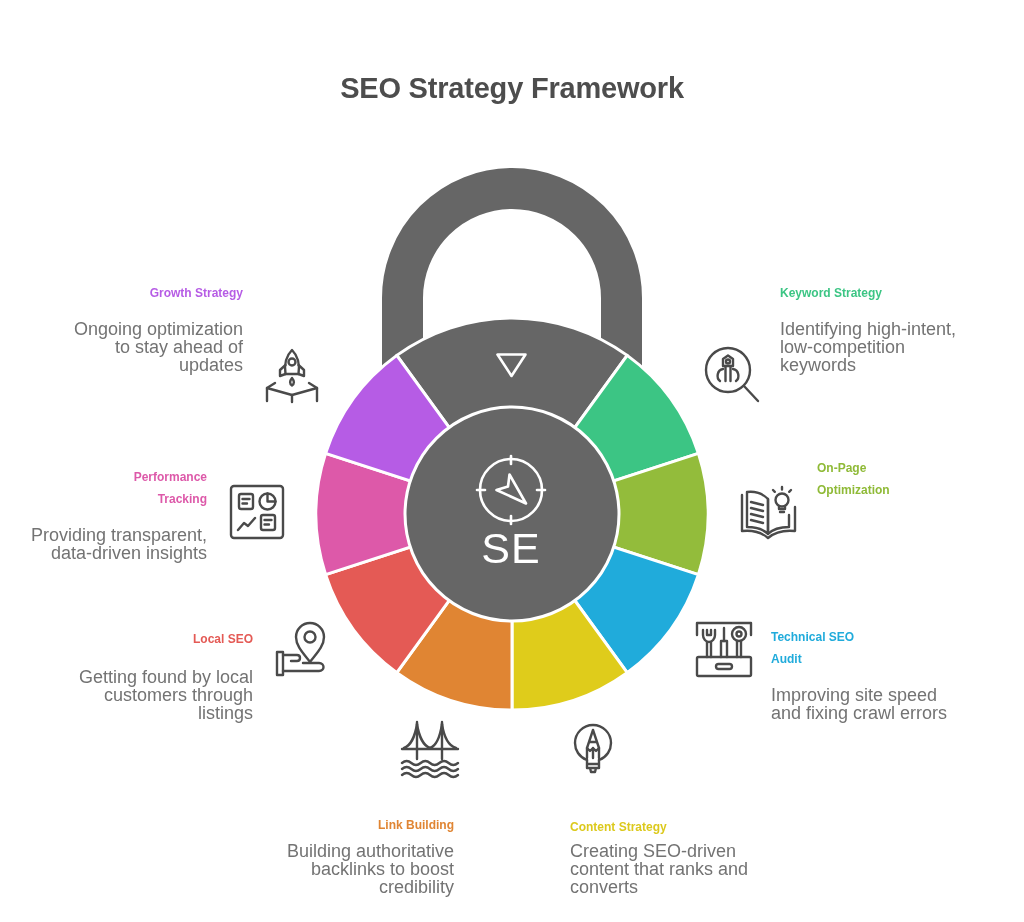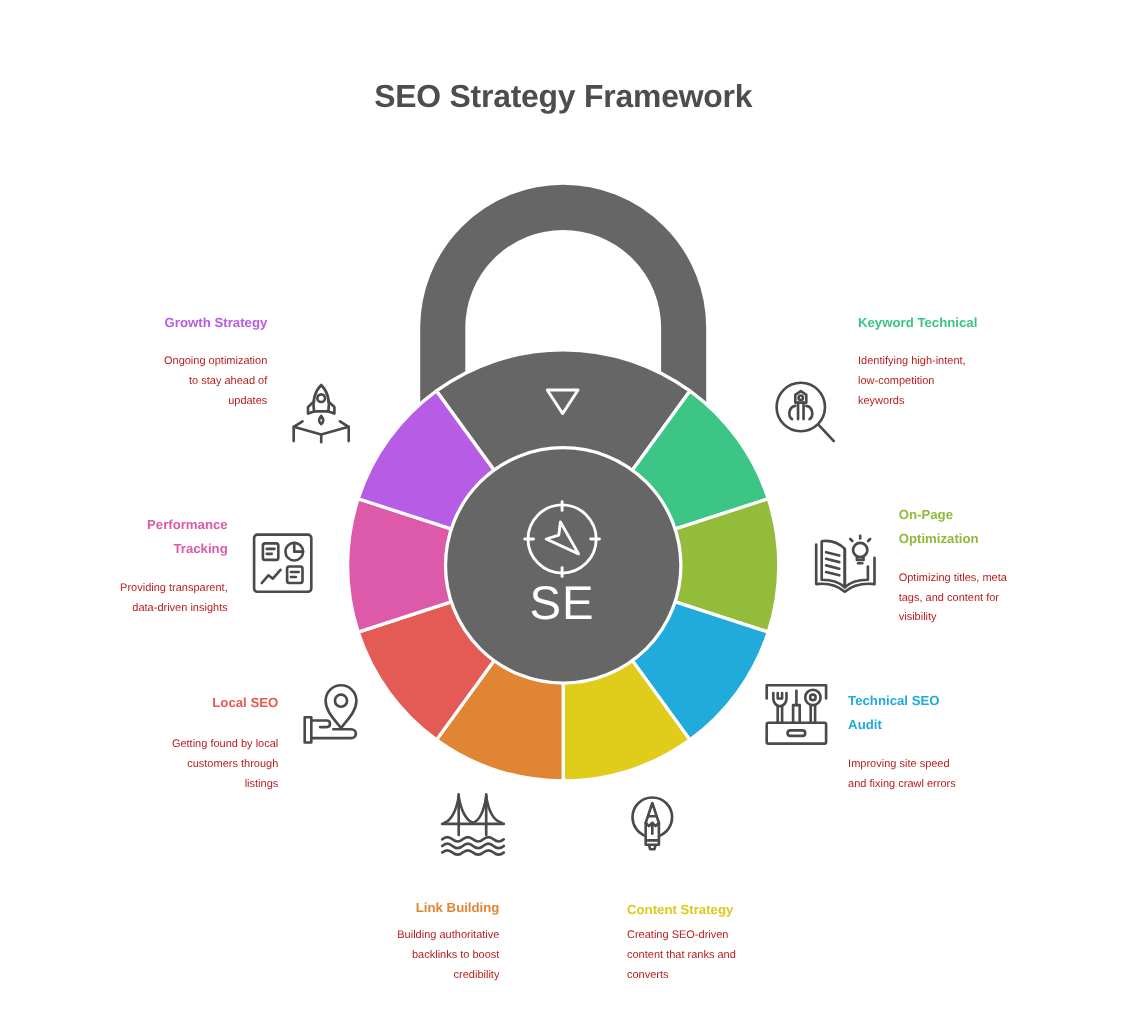--- a/index.html
+++ b/index.html
@@ -24,23 +24,23 @@
   .ttl {
     position: absolute;
     font-size: 12px;
     font-weight: 700;
     line-height: 18px;
     white-space: nowrap;
   }
   .ttl.two { line-height: 21.5px; }
   .desc {
     position: absolute;
-    font-size: 10px;
+    font-size: 18px;
     line-height: 18px;
-    color: #b91c1c;
+    color: #737373;
     white-space: nowrap;
   }
   .right { text-align: right; }
   .left { text-align: left; }
   .c-green  { color: #3cc584; }
   .c-lime   { color: #8fba37; }
   .c-blue   { color: #20abdb; }
   .c-yellow { color: #dcc91c; }
   .c-orange { color: #e08533; margin-top: 12px; }
   .c-red    { color: #e45a55; }
@@ -90,45 +90,40 @@
   <svg class="icon" style="left:702px; top:345px;" width="58" height="58" viewBox="0 0 58 58">
     <circle cx="26" cy="25" r="22"></circle>
     <path d="M42 41 L56 56"></path>
     <path d="M21 14 L26 10.5 L31 14 L31 21 L21 21 Z"></path>
     <circle cx="26" cy="16.5" r="2"></circle>
     <path d="M21 24 C15 25 14 33 18 36"></path>
     <path d="M31 24 C37 25 38 33 34 36"></path>
     <path d="M23.5 21 L23.5 36 M28.5 21 L28.5 36"></path>
   </svg>
   <div class="ttl left c-green" style="left:780px; top:284px;">
-    <div>Keyword Technical</div>
+    <div>Keyword Strategy</div>
   </div>
   <div class="desc left" style="left:780px; top:320px;">
     <div>Identifying high-intent,</div>
     <div>low-competition</div>
     <div>keywords</div>
   </div>
 
   <svg class="icon" style="left:739px; top:485px;" width="58" height="58" viewBox="0 0 58 58">
     <path d="M3 10 L3 46 C12 45 22 47 29 53 C36 47 46 45 56 46 L56 22"></path>
     <path d="M8 7 C16 6 24 9 29 14 L29 49 C24 44 16 42 8 42 Z"></path>
     <path d="M29 14 L29 49 C34 44 42 42 50 42 L50 30"></path>
     <path d="M12 17 L24 20 M12 23 L24 26 M12 29 L24 32 M12 35 L24 38"></path>
     <circle cx="43" cy="15" r="6.5"></circle>
     <path d="M40 21 L40 24 L46 24 L46 21 M41 27 L45 27"></path>
     <path d="M43 2 L43 4.5 M34 5 L35.8 6.8 M52 5 L50.2 6.8"></path>
   </svg>
   <div class="ttl two left c-lime" style="left:817px; top:458px;">
     <div>On-Page</div>
     <div>Optimization</div>
-  </div>
-  <div class="desc left" style="left:817px; top:517px;">
-    <div>Optimizing titles, meta</div>
-    <div>tags, and content for</div>
-    <div>visibility</div>
   </div>
 
   <svg class="icon" style="left:693px; top:619px;" width="60" height="60" viewBox="0 0 60 60">
     <path d="M4 16 L4 4 L58 4 L58 16"></path>
     <rect x="4" y="38" width="54" height="19" rx="1.5"></rect>
     <rect x="23" y="45" width="16" height="5" rx="2.5"></rect>
     <path d="M10 11 L10 16 C10 20 13 23 16 23 C19 23 22 20 22 16 L22 11"></path>
     <path d="M14 11 L14 16 L18 16 L18 11"></path>
     <path d="M14 23 L14 38 M18 23 L18 38"></path>
     <path d="M31 9 L31 22"></path>

